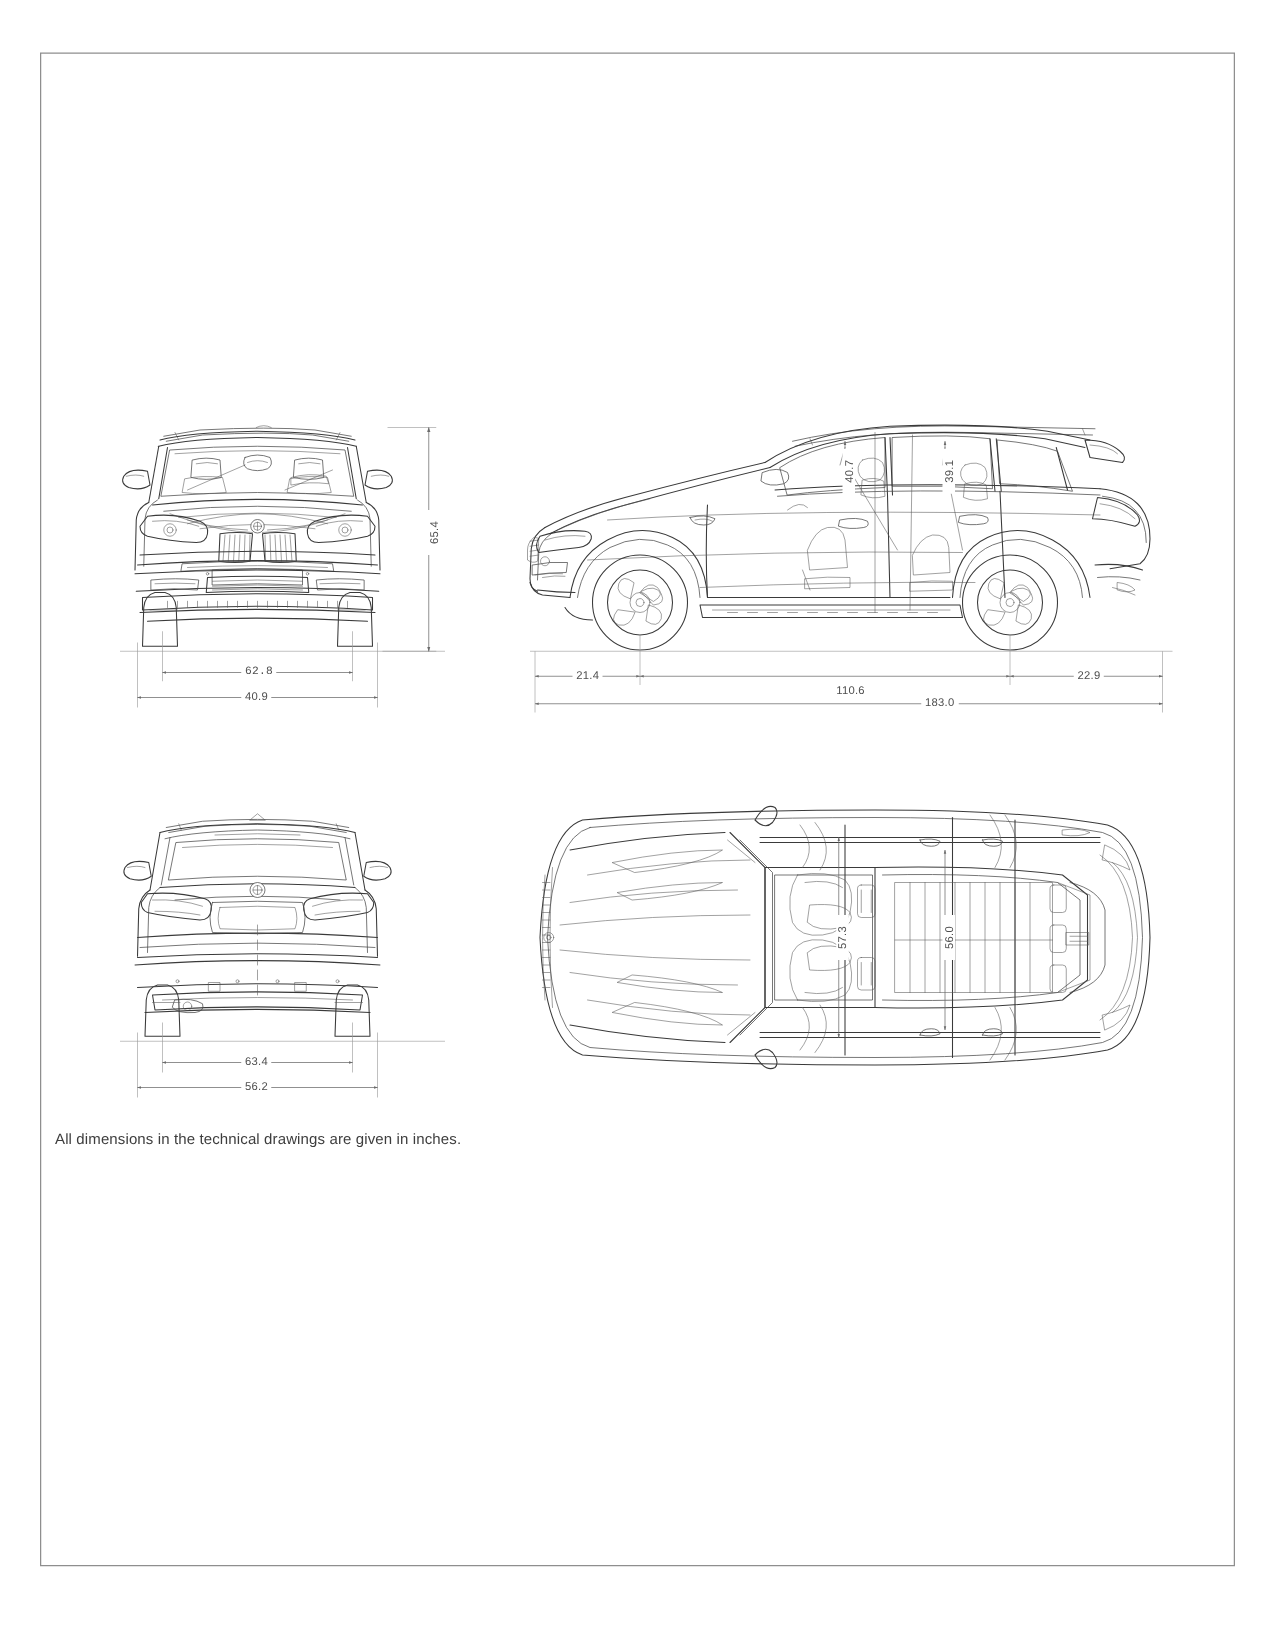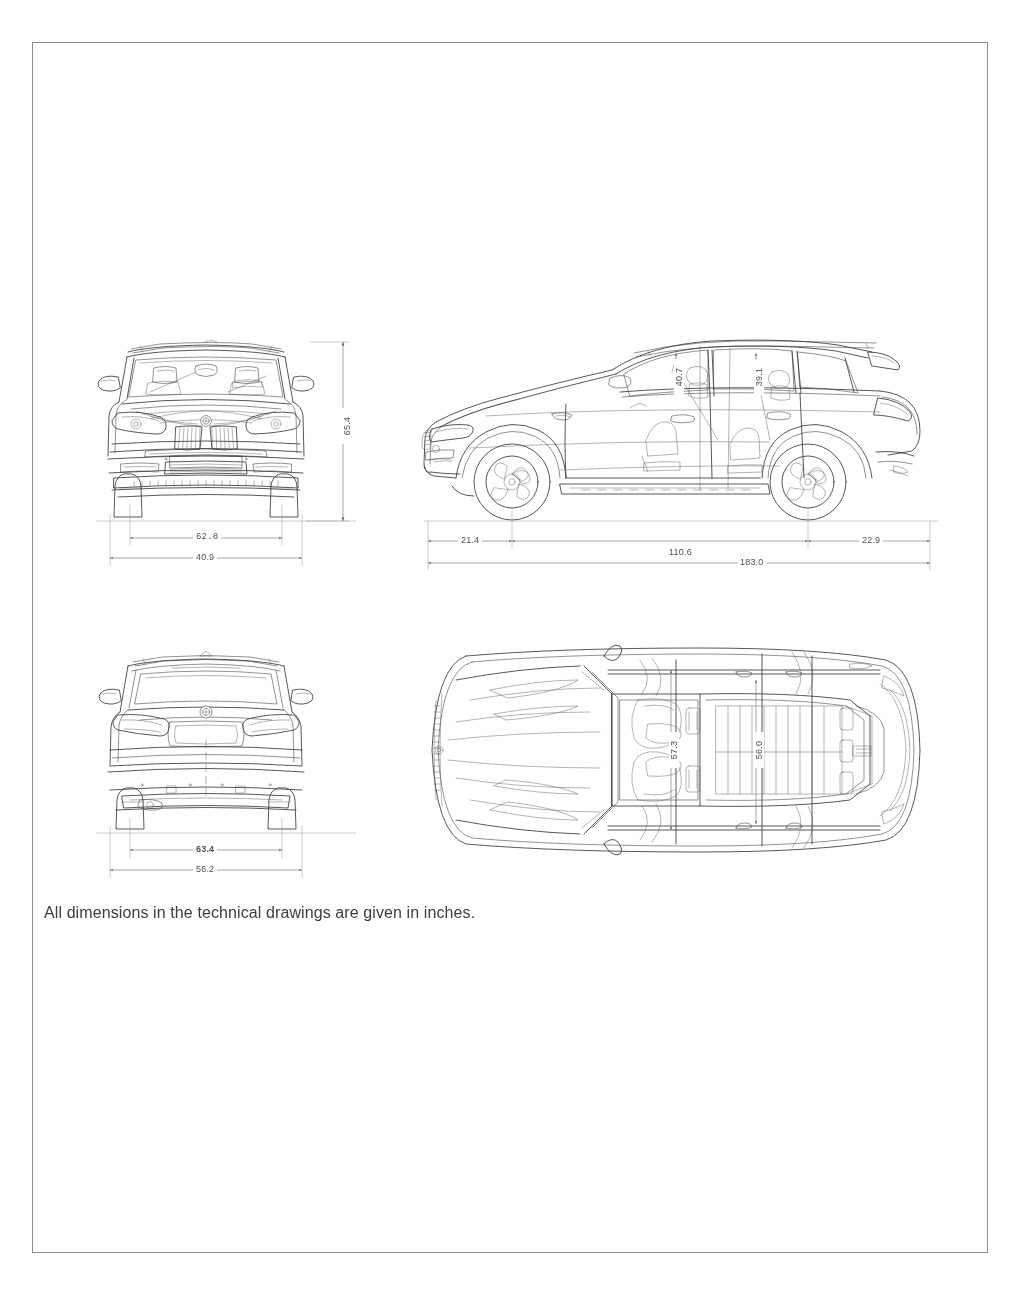--- a/index.html
+++ b/index.html
@@ -36,21 +36,21 @@
     height: 1302px;
     pointer-events: none;
   }
   #drawing-area svg { display: block; }
 
   
   #caption {
     position: absolute;
     left: 44px;
     top: 904px;
-    font-size: 16px;
+    font-size: 12px;
     letter-spacing: 0.1px;
     color: #3d3d3d;
     white-space: nowrap;
   }
 
   
   .dim-label {
     position: absolute;
     font-size: 9px;
     color: #4f4f4f;
@@ -565,19 +565,19 @@
 <div class="dim-label" style="left:193px; top:552px;">40.9</div>
 
 <div class="dim-label vert" style="left:661px; top:372px; width:30px; text-align:center;">40.7</div>
 <div class="dim-label vert" style="left:741px; top:372px; width:30px; text-align:center;">39.1</div>
 
 <div class="dim-label" style="left:458px; top:535px;">21.4</div>
 <div class="dim-label" style="left:666px; top:535px;margin-top:12px;">110.6</div>
 <div class="dim-label" style="left:859px; top:535px;">22.9</div>
 <div class="dim-label" style="left:701px; top:557px;margin-left:36px;">183.0</div>
 
-<div class="dim-label" style="left:193px; top:844px;font-weight:bold;">63.4</div>
+<div class="dim-label" style="left:193px; top:844px;">63.4</div>
 <div class="dim-label" style="left:193px; top:864px;">56.2</div>
 
 <div class="dim-label vert" style="left:656px; top:745px; width:30px; text-align:center;">57.3</div>
 <div class="dim-label vert" style="left:741px; top:745px; width:30px; text-align:center;">56.0</div>
 
 <div id="caption">All dimensions in the technical drawings are given in inches.</div>
 
 </body></html>

